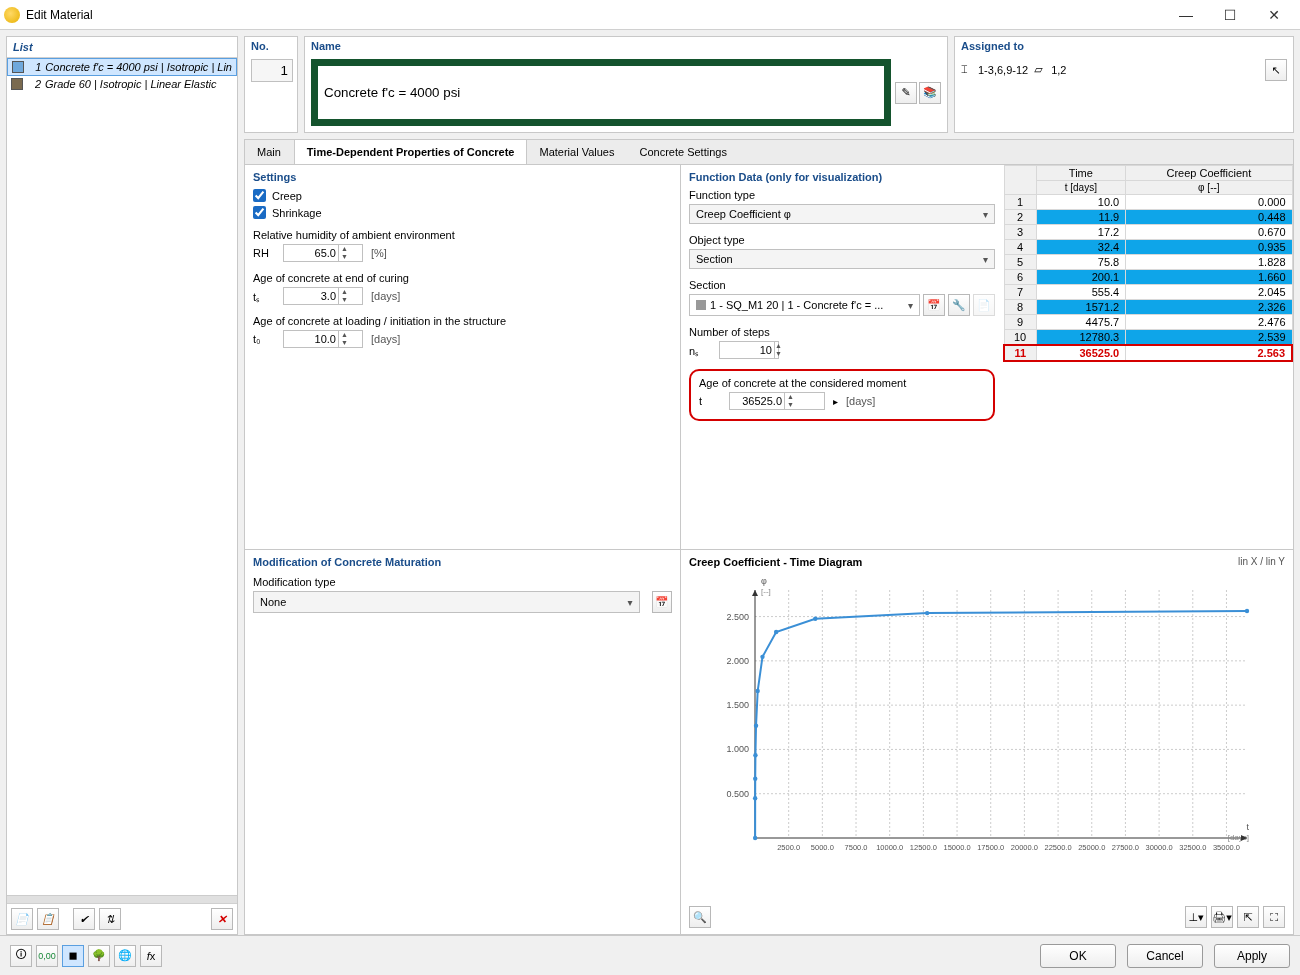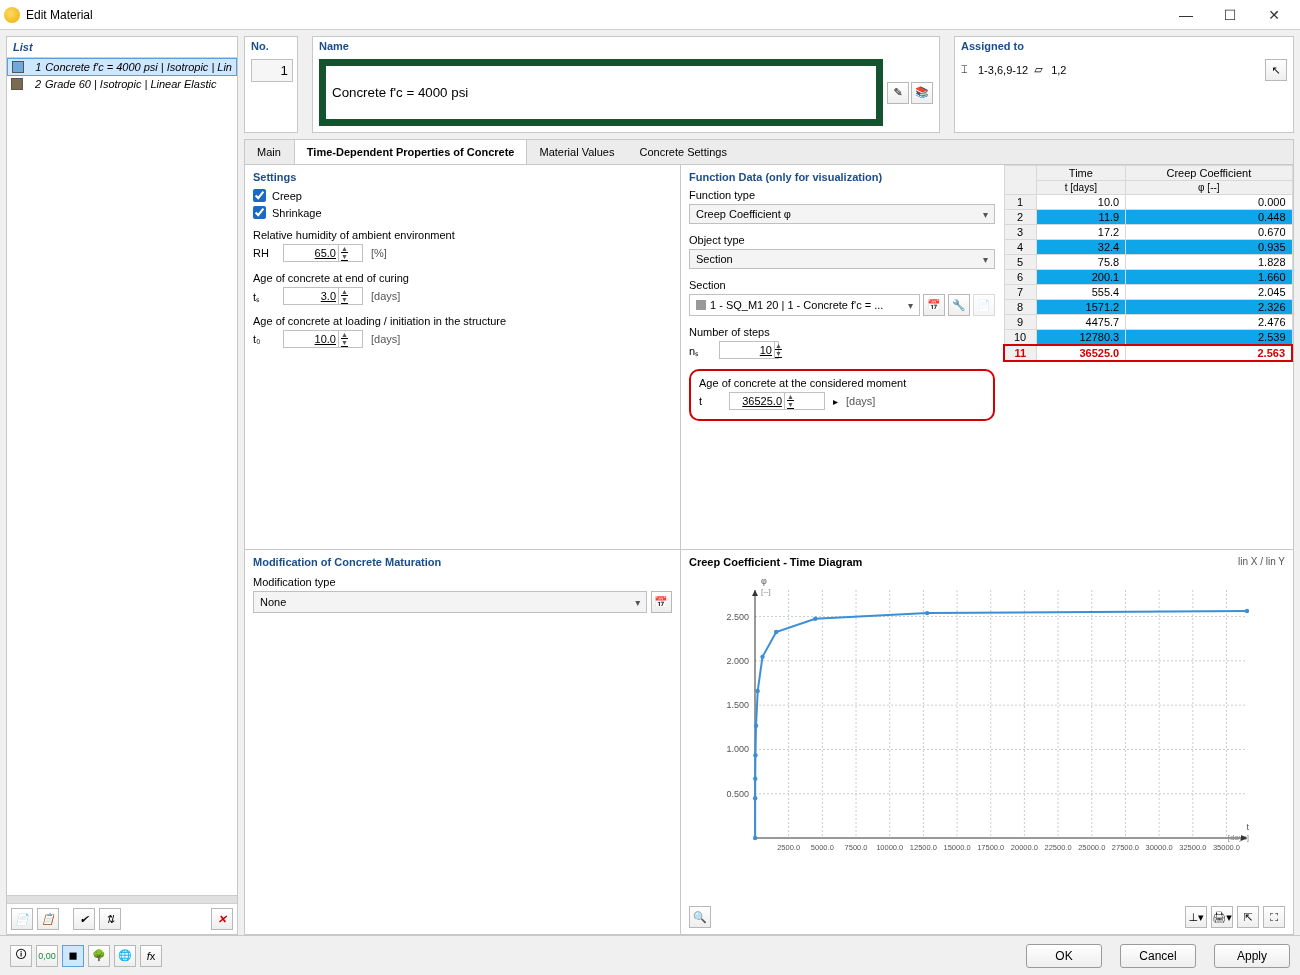--- a/index.html
+++ b/index.html
@@ -89,21 +89,21 @@
 
 
 .right-panel {
   flex: 1;
   display: flex;
   flex-direction: column;
   min-width: 0;
 }
 .top-row {
   display: flex;
-  gap: 14px;
+  gap: 6px;
   margin-bottom: 6px;
 }
 .field-block {
   background: #fff;
   border: 1px solid #c8c8c8;
 }
 .field-block .hdr {
   color: #1a4d8a;
   font-weight: 600;
   padding: 3px 6px;
@@ -184,21 +184,20 @@
   align-items: center;
   gap: 8px;
   margin: 3px 0;
 }
 .param-row .sym { width: 22px; }
 .num-input {
   display: inline-flex; align-items: center;
   border: 1px solid #c0c0c0;
   width: 80px;
   background: #fff;
-  text-decoration: underline;
 }
 .num-input input {
   border: none; width: 54px; text-align: right; padding: 2px 2px; font-size: 11px;
 }
 .spinner-group {
   display: flex; flex-direction: column; width: 12px;
 }
 .spinner-group .sp {
   height: 8px; font-size: 7px; line-height: 7px; text-align: center;
   border-left: 1px solid #c0c0c0; cursor: pointer; color: #555;
@@ -254,21 +253,21 @@
 .chart-toolbar .rgrp { display: flex; gap: 4px; }
 
 .bottombar {
   height: 40px;
   background: #f0f0f0;
   border-top: 1px solid #c8c8c8;
   display: flex;
   align-items: center;
   padding: 4px 10px;
 }
-.bottombar .rgrp { display: flex; gap: 18px; margin-left: auto; }
+.bottombar .rgrp { display: flex; gap: 11px; margin-left: auto; }
 .btn {
   min-width: 76px; padding: 4px 14px;
   border: 1px solid #9a9a9a; background: linear-gradient(#fff,#eee);
   cursor: pointer; font-size: 12px; border-radius: 3px;
 }
 .toolbar-left { display: flex; gap: 4px; }
 .scroll-hint { height: 8px; background: #e0e0e0; border-top: 1px solid #ccc; }
 .linxy { float: right; color: #555; font-size: 10px; }
 </style>
 </head>
@@ -533,21 +532,21 @@
                 </tbody>
             </table>
           </div>
         </div>
       </div>
 
       <div class="split-bottom">
         <div class="mod-col">
           <div class="sect-title">Modification of Concrete Maturation</div>
           <div style="margin-top:8px">Modification type</div>
-          <div style="display:flex;gap:4px;margin-top:3px">
+          <div style="display:flex;gap:12px;margin-top:3px">
             <div class="dropdown">
               <span>None</span>
                 <span class="caret">▾</span>
             </div>
             <div class="icon-btn">📅</div>
           </div>
         </div>
 
         <div class="chart-col">
           <div>

